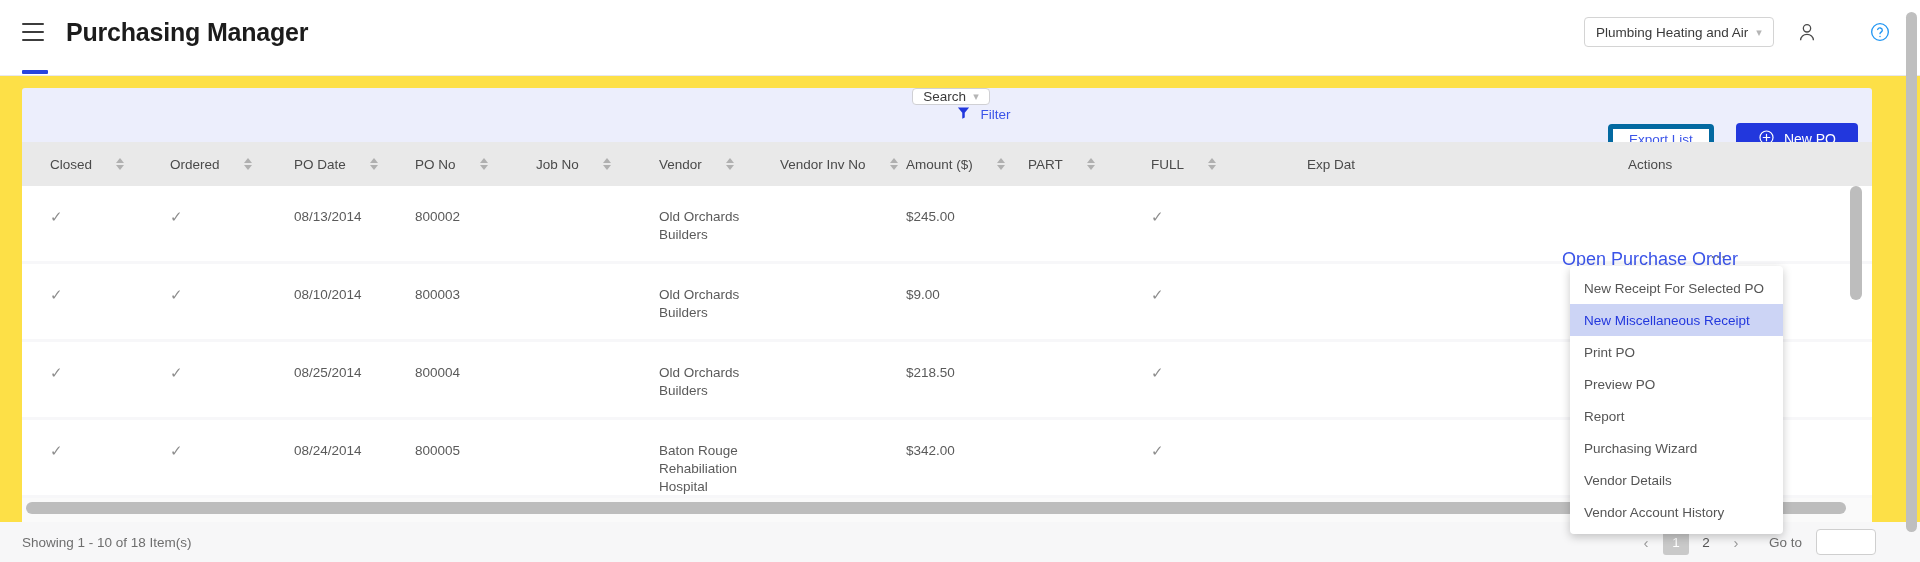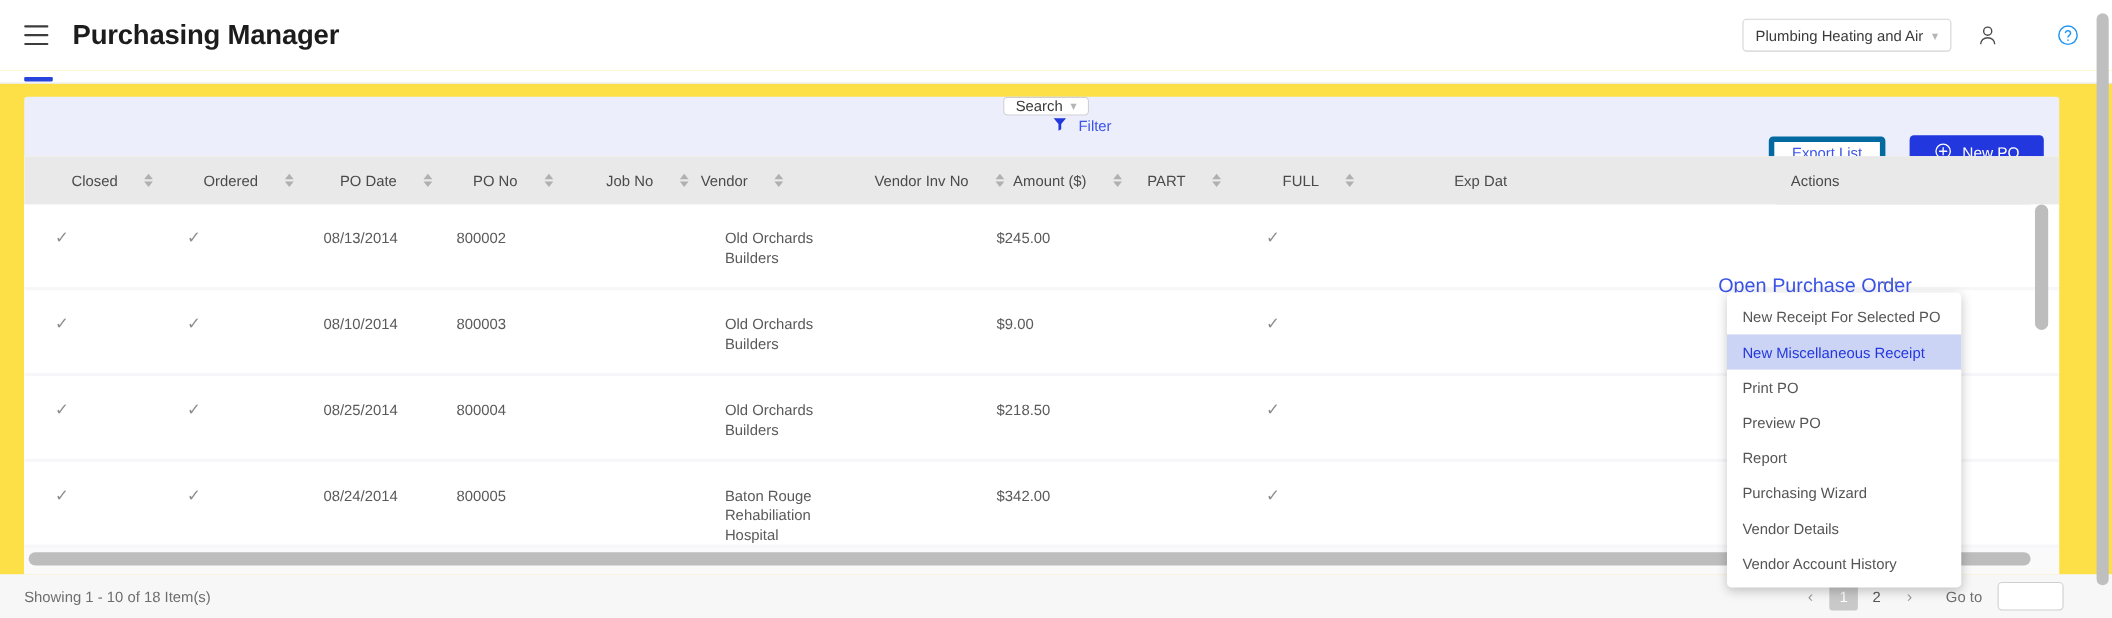--- a/index.html
+++ b/index.html
@@ -83,21 +83,21 @@
   .table-wrap {
     position:absolute; left:22px; top:142px; width:1850px; height:380px;
     background:#fff; overflow:hidden;
   }
   .thead {
     height:44px; background:#e9e9e9; display:flex; align-items:center;
     position:relative; font-size:13.5px; color:#4a4a4a;
   }
   .th {
     display:flex; align-items:center; gap:24px; height:100%;
-    cursor:pointer; flex:none; overflow:hidden; white-space:nowrap;margin-left:15px;
+    cursor:pointer; flex:none; overflow:hidden; white-space:nowrap;
   }
   .sort-ico { display:inline-flex; flex-direction:column; gap:2px; }
   .sort-ico i { width:0; height:0; border-left:4px solid transparent;
     border-right:4px solid transparent; display:block; }
   .sort-ico i.up { border-bottom:5px solid #b0b0b0; }
   .sort-ico i.dn { border-top:5px solid #b0b0b0; }
 
   .tbody { position:relative; height:336px; overflow:hidden; background:#fafafa; }
   .tr {
     height:78px; background:#fff; display:flex; align-items:flex-start;
@@ -259,21 +259,21 @@
             <i class="dn"></i>
           </span>
         </div>
         <div class="th" style="position: absolute; left: 514px; width: 100px;">
           <span>Job No</span>
           <span class="sort-ico">
             <i class="up"></i>
             <i class="dn"></i>
           </span>
         </div>
-        <div class="th" style="position: absolute; left: 600px; width: 100px;">
+        <div class="th" style="position: absolute; left: 637px; width: 100px;">
           <span>Vendor</span>
           <span class="sort-ico">
             <i class="up"></i>
             <i class="dn"></i>
           </span>
         </div>
         <div class="th" style="position: absolute; left: 758px; width: 140px;">
           <span>Vendor Inv No</span>
           <span class="sort-ico">
             <i class="up"></i>

